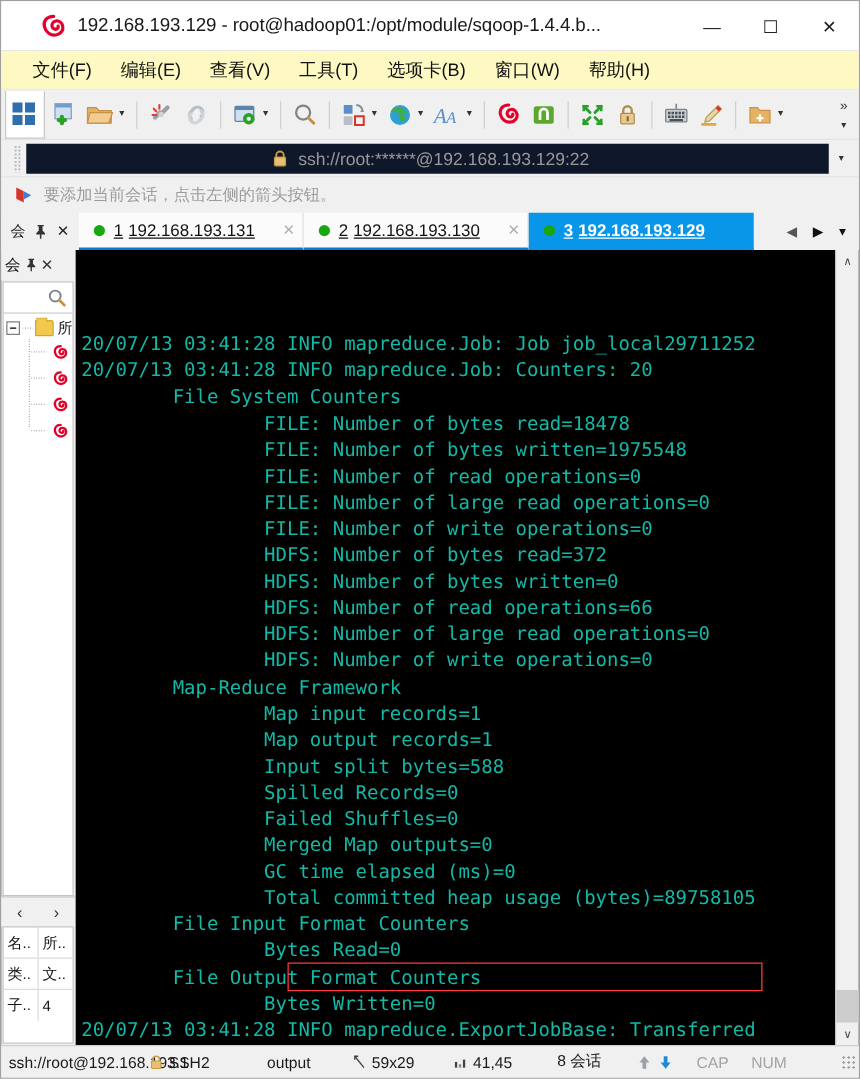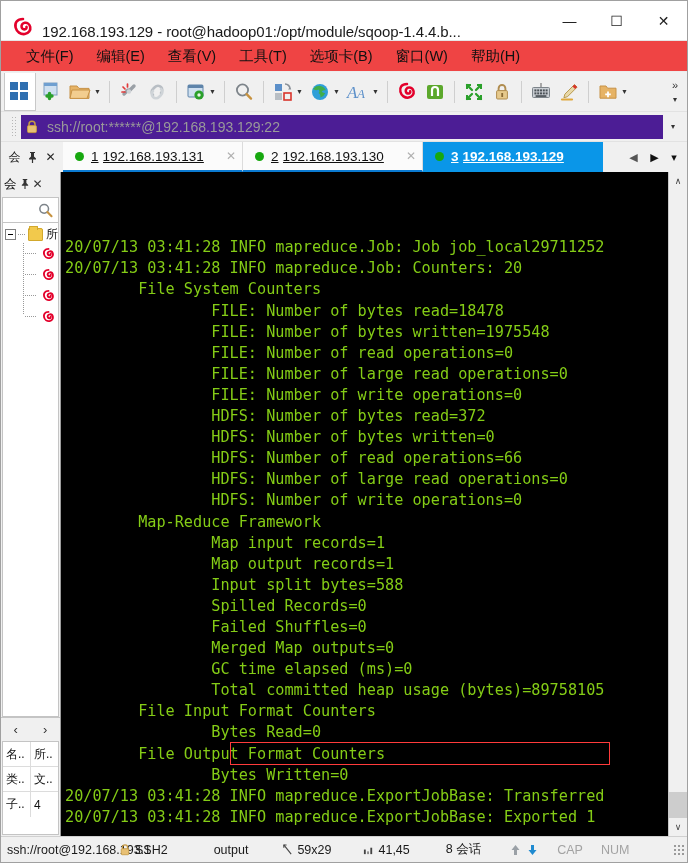--- a/index.html
+++ b/index.html
@@ -13,22 +13,23 @@
     width: 688px; height: 863px;
     display: flex; flex-direction: column;
     background: #f0f0f0;
     border: 1px solid #a0a0a0;
   }
 
   
   .titlebar {
     height: 40px; min-height: 40px;
     background: #ffffff;
-    display: flex; align-items: flex-end;
+    display: flex; align-items: center;
     border-bottom: 1px solid #e6e6e6;
+    padding-left: 20px;
   }
   .tb-icon {
     width: 26px; height: 26px; margin-left: 9px; margin-right: 6px;
     display: flex; align-items: center; justify-content: center;
   }
   .tb-title {
     flex: 1;
     font-size: 15px; color: #1a1a1a;
     white-space: nowrap; overflow: hidden; text-overflow: clip;
     letter-spacing: -0.1px;
@@ -36,21 +37,21 @@
   .win-btns { display: flex; height: 100%; }
   .win-btn {
     width: 47px; height: 100%;
     display: flex; align-items: center; justify-content: center;
     color: #222; font-size: 14px;
   }
 
   
   .menubar {
     height: 31px; min-height: 31px;
-    background: #ef4444;
+    background: #fef9c3;
     display: flex; align-items: center;
     padding-left: 16px;
     border-bottom: 1px solid #ececec;
   }
   .menu-item {
     font-size: 14.5px; color: #111;
     padding: 3px 9px; margin-right: 5px;
     white-space: nowrap;
   }
 
@@ -101,23 +102,24 @@
     padding: 0 4px 0 10px;
     border-bottom: 1px solid #e2e2e2;
   }
   .addr-grip {
     width: 6px; height: 22px; margin-right: 4px;
     background-image: radial-gradient(#b6b6b6 34%, transparent 36%);
     background-size: 3px 3px;
   }
   .addr-box {
     flex: 1; height: 24px;
-    background: #4c1d95;
+    background: #0f172a;
     display: flex; align-items: center;
     padding-left: 4px;
+    justify-content: center;
   }
   .addr-text {
     font-size: 14px; color: #9a9a9a;
     margin-left: 8px; white-space: nowrap;
   }
   .addr-caret { font-size: 8px; color: #333; padding: 0 8px; }
 
   
   .noticebar {
     height: 28px; min-height: 28px;
@@ -280,21 +282,21 @@
     font-size: 12px; color: #111; padding-left: 3px;
     overflow: hidden; white-space: nowrap;
   }
   .prop-k { border-right: 1px solid #dcdcdc; }
 
   
   .termwrap { flex: 1; display: flex; min-width: 0; background: #000; }
   .terminal {
     flex: 1; min-width: 0;
     background: #000;
-    color: #84cc16;
+    color: #14b8a6;
     font-family: "DejaVu Sans Mono", "Liberation Mono", monospace;
     font-size: 15.2px;
     line-height: 21.1px;
     padding: 2px 0 0 4px;
     overflow: hidden;
     position: relative;
     white-space: pre;
     letter-spacing: 0px;
   }
   .tline { height: 21.1px; white-space: pre; }
@@ -558,20 +560,27 @@
     <div class="addr-box">
       <svg width="14" height="15" viewBox="0 0 14 15">
         <path d="M4 7 V5.2 a3 3 0 0 1 6 0 V7" fill="none" stroke="#c79b45" stroke-width="1.5"></path>
         <rect x="2.6" y="6.6" width="8.8" height="7" rx="1" fill="#e8c074" stroke="#c79b45"></rect>
       </svg>
       <span class="addr-text">ssh://root:******@192.168.193.129:22</span>
     </div>
     <span class="addr-caret">▾</span>
   </div>
 
+  <div class="noticebar">
+    <svg width="17" height="15" viewBox="0 0 17 15">
+      <path d="M2 1 L8 4 L8 13 L2 10 Z" fill="#d9342b"></path>
+      <path d="M8 4 L14 7.2 L8 10.5 Z" fill="#3f7fd0"></path>
+    </svg>
+    <span class="notice-text">要添加当前会话，点击左侧的箭头按钮。</span>
+  </div>
 
   <div class="tabrow">
     <div class="tab-left-ctl">
       <span>会</span>
       <span>
         <svg width="11" height="13" viewBox="0 0 11 13">
           <path d="M3 1 h5 v1 h-1 v3.4 l2 2.1 v1 H6.1 V12 H4.9 V8.5 H2 v-1 l2-2.1 V2 H3 z" fill="#333"></path>
         </svg>
       </span>
       <span>✕</span>

